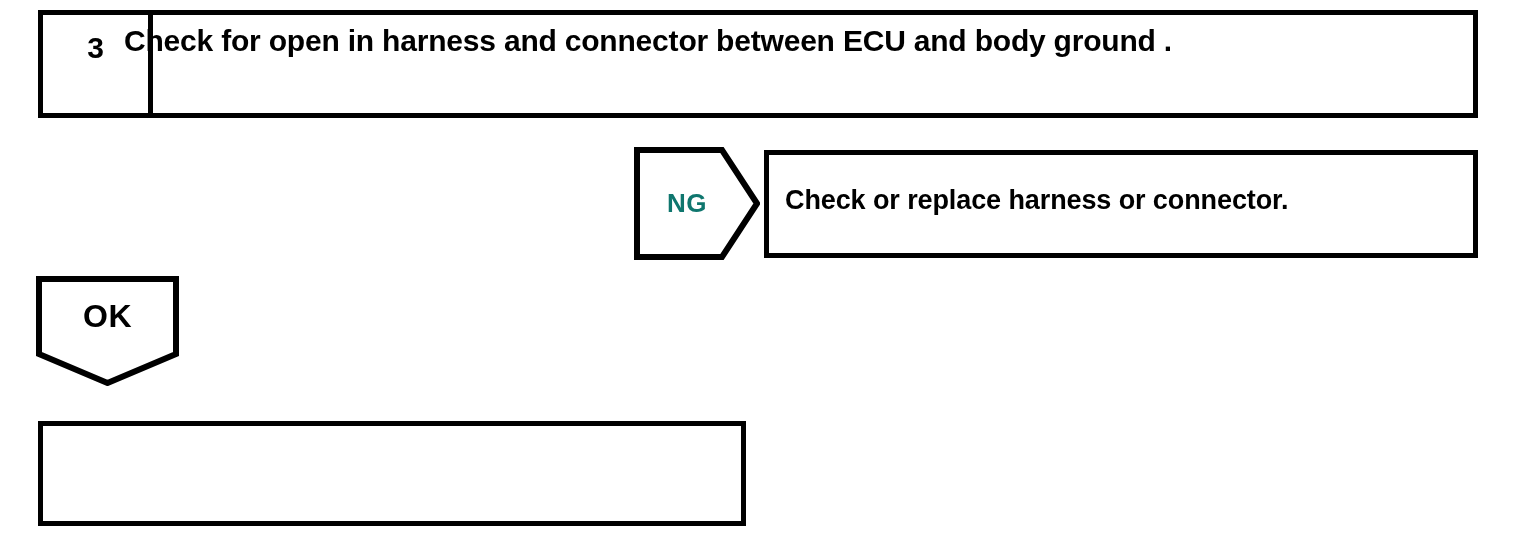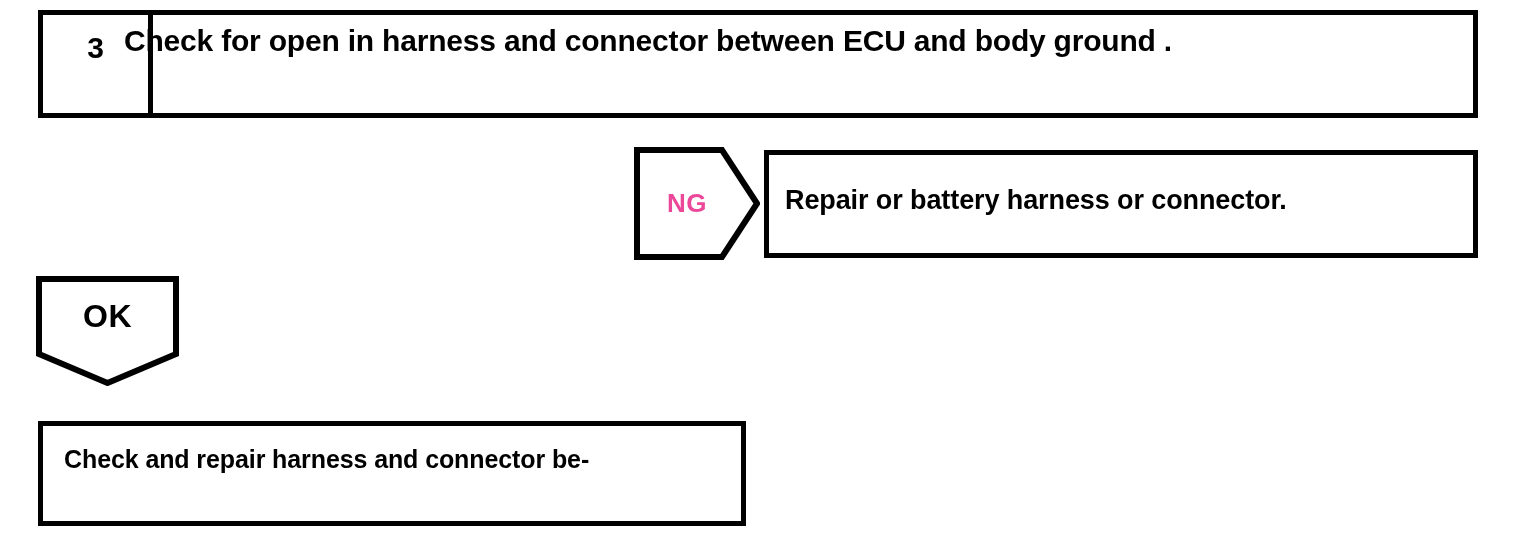--- a/index.html
+++ b/index.html
@@ -78,21 +78,21 @@
     position: absolute;
     left: 0;
     top: 0;
     width: 106px;
     height: 113px;
     display: flex;
     align-items: center;
     justify-content: center;
     font-size: 26px;
     font-weight: bold;
-    color: #ec4899;
+    color: #0f766e;
     letter-spacing: 0.5px;
   }
 
   
   .repair-box {
     position: absolute;
     left: 764px;
     top: 150px;
     width: 714px;   
     height: 108px;  
@@ -178,29 +178,28 @@
   <div class="step-title">Check for open in harness and connector between ECU and body ground .</div>
 
   <div class="ng-tag">
     <svg viewBox="0 0 126 113" xmlns="http://www.w3.org/2000/svg">
       <path d="M 3 3 L 88 3 L 123 56.5 L 88 110 L 3 110 Z" fill="#ffffff" stroke="#000000" stroke-width="6" stroke-linejoin="miter"></path>
     </svg>
     <div class="ng-label">NG</div>
   </div>
 
   <div class="repair-box">
-    <div class="repair-text">Repair or battery harness or connector.</div>
+    <div class="repair-text">Check or replace harness or connector.</div>
   </div>
 
   <div class="ok-tag">
     <svg viewBox="0 0 143 110" xmlns="http://www.w3.org/2000/svg">
       <path d="M 3 3 L 140 3 L 140 78 L 71.5 107 L 3 78 Z" fill="#ffffff" stroke="#000000" stroke-width="6" stroke-linejoin="miter"></path>
     </svg>
     <div class="ok-label">OK</div>
   </div>
 
   <div class="final-box">
     <div class="final-text">
-      <span>Check and repair harness and connector be-</span>
     </div>
   </div>
 
 </div>
 
 </body></html>

